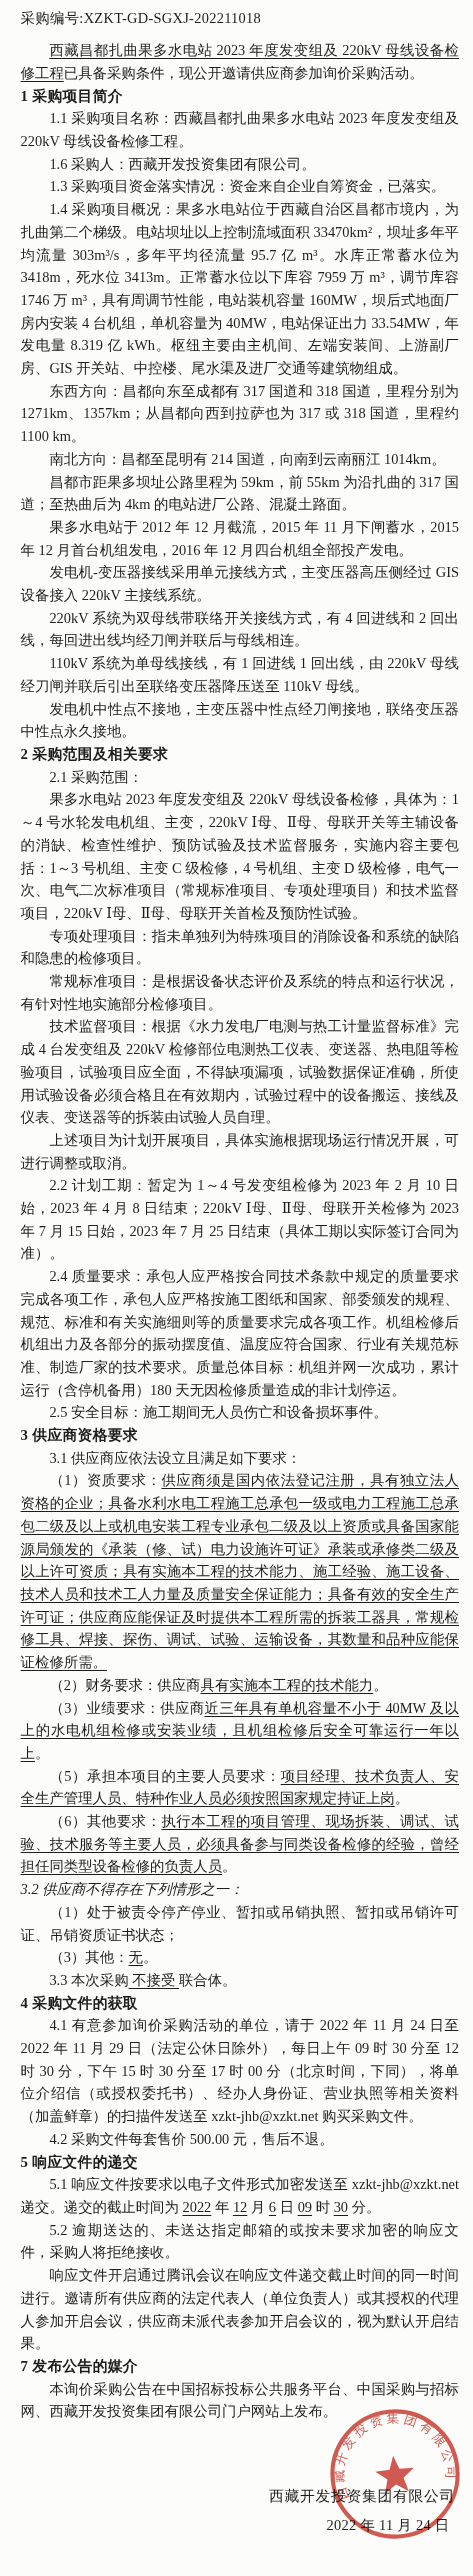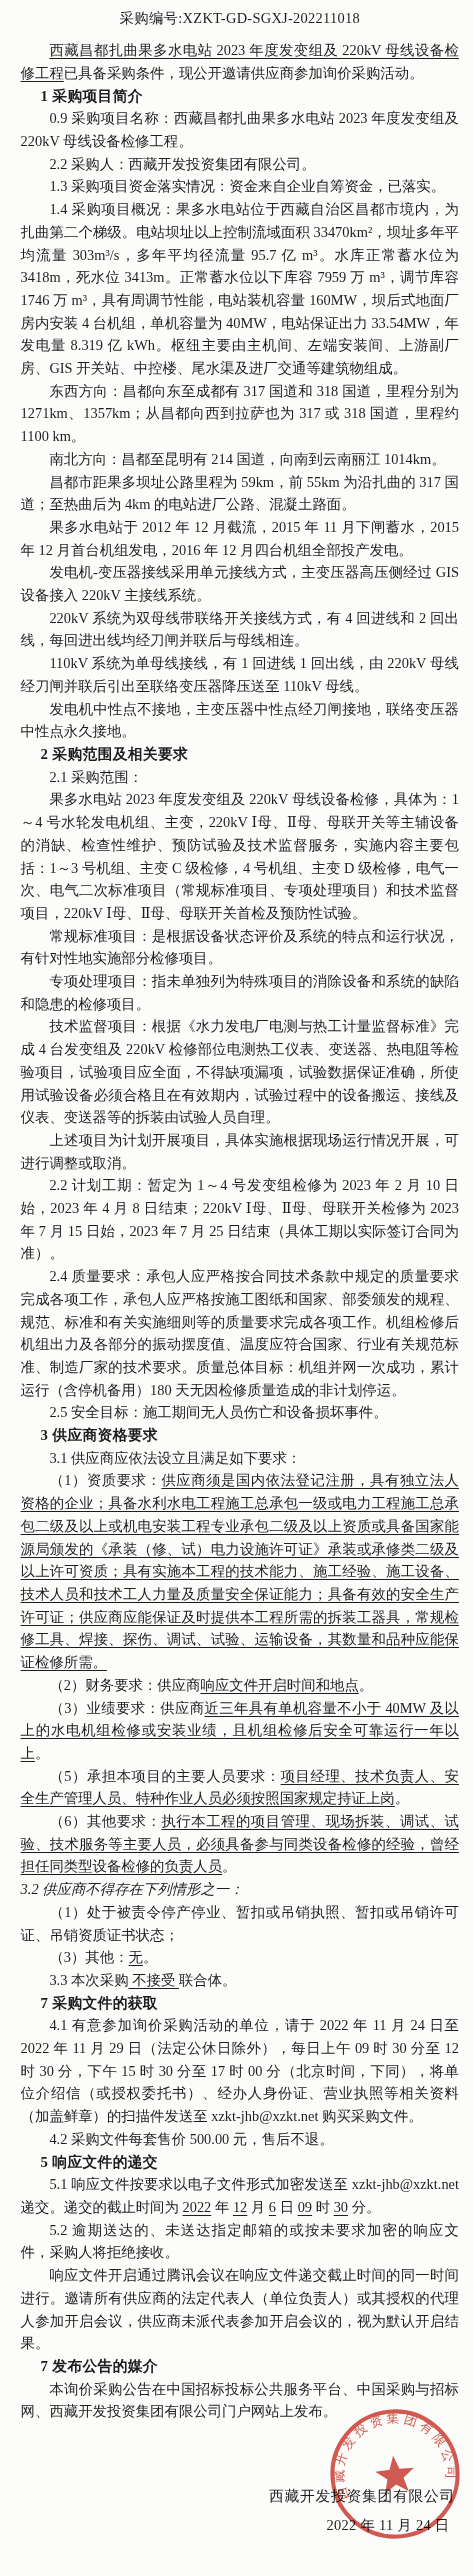--- a/index.html
+++ b/index.html
@@ -7,76 +7,76 @@
   .page{
     position:relative;width:474px;height:2576px;overflow:hidden;
     background:#fcfcfb;color:#1d1d1d;
     font-family:"Liberation Serif","DejaVu Serif",serif;
     font-size:14.4px;line-height:22.7px;
   }
   .doc{padding:6.9px 15px 0 20.6px;text-align:justify;}
   .doc p,.doc h2{margin:0;padding:0;}
   .doc p.p{text-indent:2em;}
   .doc p.ni{text-indent:0;font-style:italic;}
-  .doc h2.h{font-size:14.8px;font-weight:700;text-indent:0;letter-spacing:0.3px;margin-left:20px;}
-  .doc p.procno{text-align:center;text-indent:0;margin-bottom:9.6px;letter-spacing:0.3px;}
+  .doc h2.h{font-size:14.8px;font-weight:700;text-indent:0;letter-spacing:0.3px;}
+  .doc p.procno{text-indent:0;margin-bottom:9.6px;letter-spacing:0.3px;}
   .u{text-decoration:underline;text-underline-offset:3.4px;text-decoration-thickness:0.7px;}
   .sign{position:absolute;right:19px;top:2485px;text-align:right;z-index:1;}
   .sign-company{font-size:14.8px;letter-spacing:0.7px;}
   .sign-date{margin-top:6.2px;padding-right:5.5px;letter-spacing:0.3px;text-align:right;}
   .stamp{
     position:absolute;left:327px;top:2406px;width:136px;height:136px;
     z-index:2;opacity:.82;mix-blend-mode:multiply;transform:rotate(-6deg);
     pointer-events:none;
   }
   .stamp svg{width:100%;height:100%;}
 </style>
 </head>
 <body>
 
 <div class="page">
 
   <div class="doc">
       <p class="procno"><span>采购编号:XZKT-GD-SGXJ-202211018</span></p>
       <p class="p"><span class="u">西藏昌都扎曲果多水电站 2023 年度发变组及 220kV 母线设备检修工程</span><span>已具备采购条件，现公开邀请供应商参加询价采购活动。</span></p>
       <h2 class="h"><span>1 采购项目简介</span></h2>
-      <p class="p"><span>0.9 采购项目名称：西藏昌都扎曲果多水电站 2023 年度发变组及 220kV 母线设备检修工程。</span></p>
-      <p class="p"><span>2.2 采购人：西藏开发投资集团有限公司。</span></p>
+      <p class="p"><span>1.1 采购项目名称：西藏昌都扎曲果多水电站 2023 年度发变组及 220kV 母线设备检修工程。</span></p>
+      <p class="p"><span>1.6 采购人：西藏开发投资集团有限公司。</span></p>
       <p class="p"><span>1.3 采购项目资金落实情况：资金来自企业自筹资金，已落实。</span></p>
       <p class="p"><span>1.4 采购项目概况：果多水电站位于西藏自治区昌都市境内，为扎曲第二个梯级。电站坝址以上控制流域面积 33470km²，坝址多年平均流量 303m³/s，多年平均径流量 95.7 亿 m³。水库正常蓄水位为 3418m，死水位 3413m。正常蓄水位以下库容 7959 万 m³，调节库容 1746 万 m³，具有周调节性能，电站装机容量 160MW，坝后式地面厂房内安装 4 台机组，单机容量为 40MW，电站保证出力 33.54MW，年发电量 8.319 亿 kWh。枢纽主要由主机间、左端安装间、上游副厂房、GIS 开关站、中控楼、尾水渠及进厂交通等建筑物组成。</span></p>
       <p class="p"><span>东西方向：昌都向东至成都有 317 国道和 318 国道，里程分别为 1271km、1357km；从昌都向西到拉萨也为 317 或 318 国道，里程约 1100 km。</span></p>
       <p class="p"><span>南北方向：昌都至昆明有 214 国道，向南到云南丽江 1014km。</span></p>
       <p class="p"><span>昌都市距果多坝址公路里程为 59km，前 55km 为沿扎曲的 317 国道；至热曲后为 4km 的电站进厂公路、混凝土路面。</span></p>
       <p class="p"><span>果多水电站于 2012 年 12 月截流，2015 年 11 月下闸蓄水，2015 年 12 月首台机组发电，2016 年 12 月四台机组全部投产发电。</span></p>
       <p class="p"><span>发电机-变压器接线采用单元接线方式，主变压器高压侧经过 GIS 设备接入 220kV 主接线系统。</span></p>
       <p class="p"><span>220kV 系统为双母线带联络开关接线方式，有 4 回进线和 2 回出线，每回进出线均经刀闸并联后与母线相连。</span></p>
       <p class="p"><span>110kV 系统为单母线接线，有 1 回进线 1 回出线，由 220kV 母线经刀闸并联后引出至联络变压器降压送至 110kV 母线。</span></p>
       <p class="p"><span>发电机中性点不接地，主变压器中性点经刀闸接地，联络变压器中性点永久接地。</span></p>
       <h2 class="h"><span>2 采购范围及相关要求</span></h2>
       <p class="p"><span>2.1 采购范围：</span></p>
       <p class="p"><span>果多水电站 2023 年度发变组及 220kV 母线设备检修，具体为：1～4 号水轮发电机组、主变，220kV Ⅰ母、Ⅱ母、母联开关等主辅设备的消缺、检查性维护、预防试验及技术监督服务，实施内容主要包括：1～3 号机组、主变 C 级检修，4 号机组、主变 D 级检修，电气一次、电气二次标准项目（常规标准项目、专项处理项目）和技术监督项目，220kV Ⅰ母、Ⅱ母、母联开关首检及预防性试验。</span></p>
+      <p class="p"><span>专项处理项目：指未单独列为特殊项目的消除设备和系统的缺陷和隐患的检修项目。</span></p>
       <p class="p"><span>常规标准项目：是根据设备状态评价及系统的特点和运行状况，有针对性地实施部分检修项目。</span></p>
-      <p class="p"><span>专项处理项目：指未单独列为特殊项目的消除设备和系统的缺陷和隐患的检修项目。</span></p>
       <p class="p"><span>技术监督项目：根据《水力发电厂电测与热工计量监督标准》完成 4 台发变组及 220kV 检修部位电测热工仪表、变送器、热电阻等检验项目，试验项目应全面，不得缺项漏项，试验数据保证准确，所使用试验设备必须合格且在有效期内，试验过程中的设备搬运、接线及仪表、变送器等的拆装由试验人员自理。</span></p>
       <p class="p"><span>上述项目为计划开展项目，具体实施根据现场运行情况开展，可进行调整或取消。</span></p>
       <p class="p"><span>2.2 计划工期：暂定为 1～4 号发变组检修为 2023 年 2 月 10 日始，2023 年 4 月 8 日结束；220kV Ⅰ母、Ⅱ母、母联开关检修为 2023 年 7 月 15 日始，2023 年 7 月 25 日结束（具体工期以实际签订合同为准）。</span></p>
       <p class="p"><span>2.4 质量要求：承包人应严格按合同技术条款中规定的质量要求完成各项工作，承包人应严格按施工图纸和国家、部委颁发的规程、规范、标准和有关实施细则等的质量要求完成各项工作。机组检修后机组出力及各部分的振动摆度值、温度应符合国家、行业有关规范标准、制造厂家的技术要求。质量总体目标：机组并网一次成功，累计运行（含停机备用）180 天无因检修质量造成的非计划停运。</span></p>
       <p class="p"><span>2.5 安全目标：施工期间无人员伤亡和设备损坏事件。</span></p>
       <h2 class="h"><span>3 供应商资格要求</span></h2>
       <p class="p"><span>3.1 供应商应依法设立且满足如下要求：</span></p>
       <p class="p"><span>（1）资质要求：</span><span class="u">供应商须是国内依法登记注册，具有独立法人资格的企业；具备水利水电工程施工总承包一级或电力工程施工总承包二级及以上或机电安装工程专业承包二级及以上资质或具备国家能源局颁发的《承装（修、试）电力设施许可证》承装或承修类二级及以上许可资质；具有实施本工程的技术能力、施工经验、施工设备、技术人员和技术工人力量及质量安全保证能力；具备有效的安全生产许可证；供应商应能保证及时提供本工程所需的拆装工器具，常规检修工具、焊接、探伤、调试、试验、运输设备，其数量和品种应能保证检修所需。</span></p>
-      <p class="p"><span>（2）财务要求：供应商</span><span class="u">响应文件开启时间和地点</span><span>。</span></p>
+      <p class="p"><span>（2）财务要求：供应商</span><span class="u">具有实施本工程的技术能力</span><span>。</span></p>
       <p class="p"><span>（3）业绩要求：供应商</span><span class="u">近三年具有单机容量不小于 40MW 及以上的水电机组检修或安装业绩，且机组检修后安全可靠运行一年以上</span><span>。</span></p>
       <p class="p"><span>（5）承担本项目的主要人员要求：</span><span class="u">项目经理、技术负责人、安全生产管理人员、特种作业人员必须按照国家规定持证上岗</span><span>。</span></p>
       <p class="p"><span>（6）其他要求：</span><span class="u">执行本工程的项目管理、现场拆装、调试、试验、技术服务等主要人员，必须具备参与同类设备检修的经验，曾经担任同类型设备检修的负责人员</span><span>。</span></p>
       <p class="p ni"><span>3.2 供应商不得存在下列情形之一：</span></p>
       <p class="p"><span>（1）处于被责令停产停业、暂扣或吊销执照、暂扣或吊销许可证、吊销资质证书状态；</span></p>
       <p class="p"><span>（3）其他：</span><span class="u">无</span><span>。</span></p>
       <p class="p"><span>3.3 本次采购</span><span class="u"> 不接受 </span><span>联合体。</span></p>
-      <h2 class="h"><span>7 采购文件的获取</span></h2>
+      <h2 class="h"><span>4 采购文件的获取</span></h2>
       <p class="p"><span>4.1 有意参加询价采购活动的单位，请于 2022 年 11 月 24 日至 2022 年 11 月 29 日（法定公休日除外），每日上午 09 时 30 分至 12 时 30 分，下午 15 时 30 分至 17 时 00 分（北京时间，下同），将单位介绍信（或授权委托书）、经办人身份证、营业执照等相关资料（加盖鲜章）的扫描件发送至 xzkt-jhb@xzkt.net 购买采购文件。</span></p>
       <p class="p"><span>4.2 采购文件每套售价 500.00 元，售后不退。</span></p>
       <h2 class="h"><span>5 响应文件的递交</span></h2>
       <p class="p"><span>5.1 响应文件按要求以电子文件形式加密发送至 xzkt-jhb@xzkt.net 递交。递交的截止时间为 </span><span class="u">2022</span><span> 年 </span><span class="u">12</span><span> 月 </span><span class="u">6</span><span> 日 </span><span class="u">09</span><span> 时 </span><span class="u">30</span><span> 分。</span></p>
       <p class="p"><span>5.2 逾期送达的、未送达指定邮箱的或按未要求加密的响应文件，采购人将拒绝接收。</span></p>
       <p class="p"><span>响应文件开启通过腾讯会议在响应文件递交截止时间的同一时间进行。邀请所有供应商的法定代表人（单位负责人）或其授权的代理人参加开启会议，供应商未派代表参加开启会议的，视为默认开启结果。</span></p>
       <h2 class="h"><span>7 发布公告的媒介</span></h2>
       <p class="p"><span>本询价采购公告在中国招标投标公共服务平台、中国采购与招标网、西藏开发投资集团有限公司门户网站上发布。</span></p>
     </div>
 

